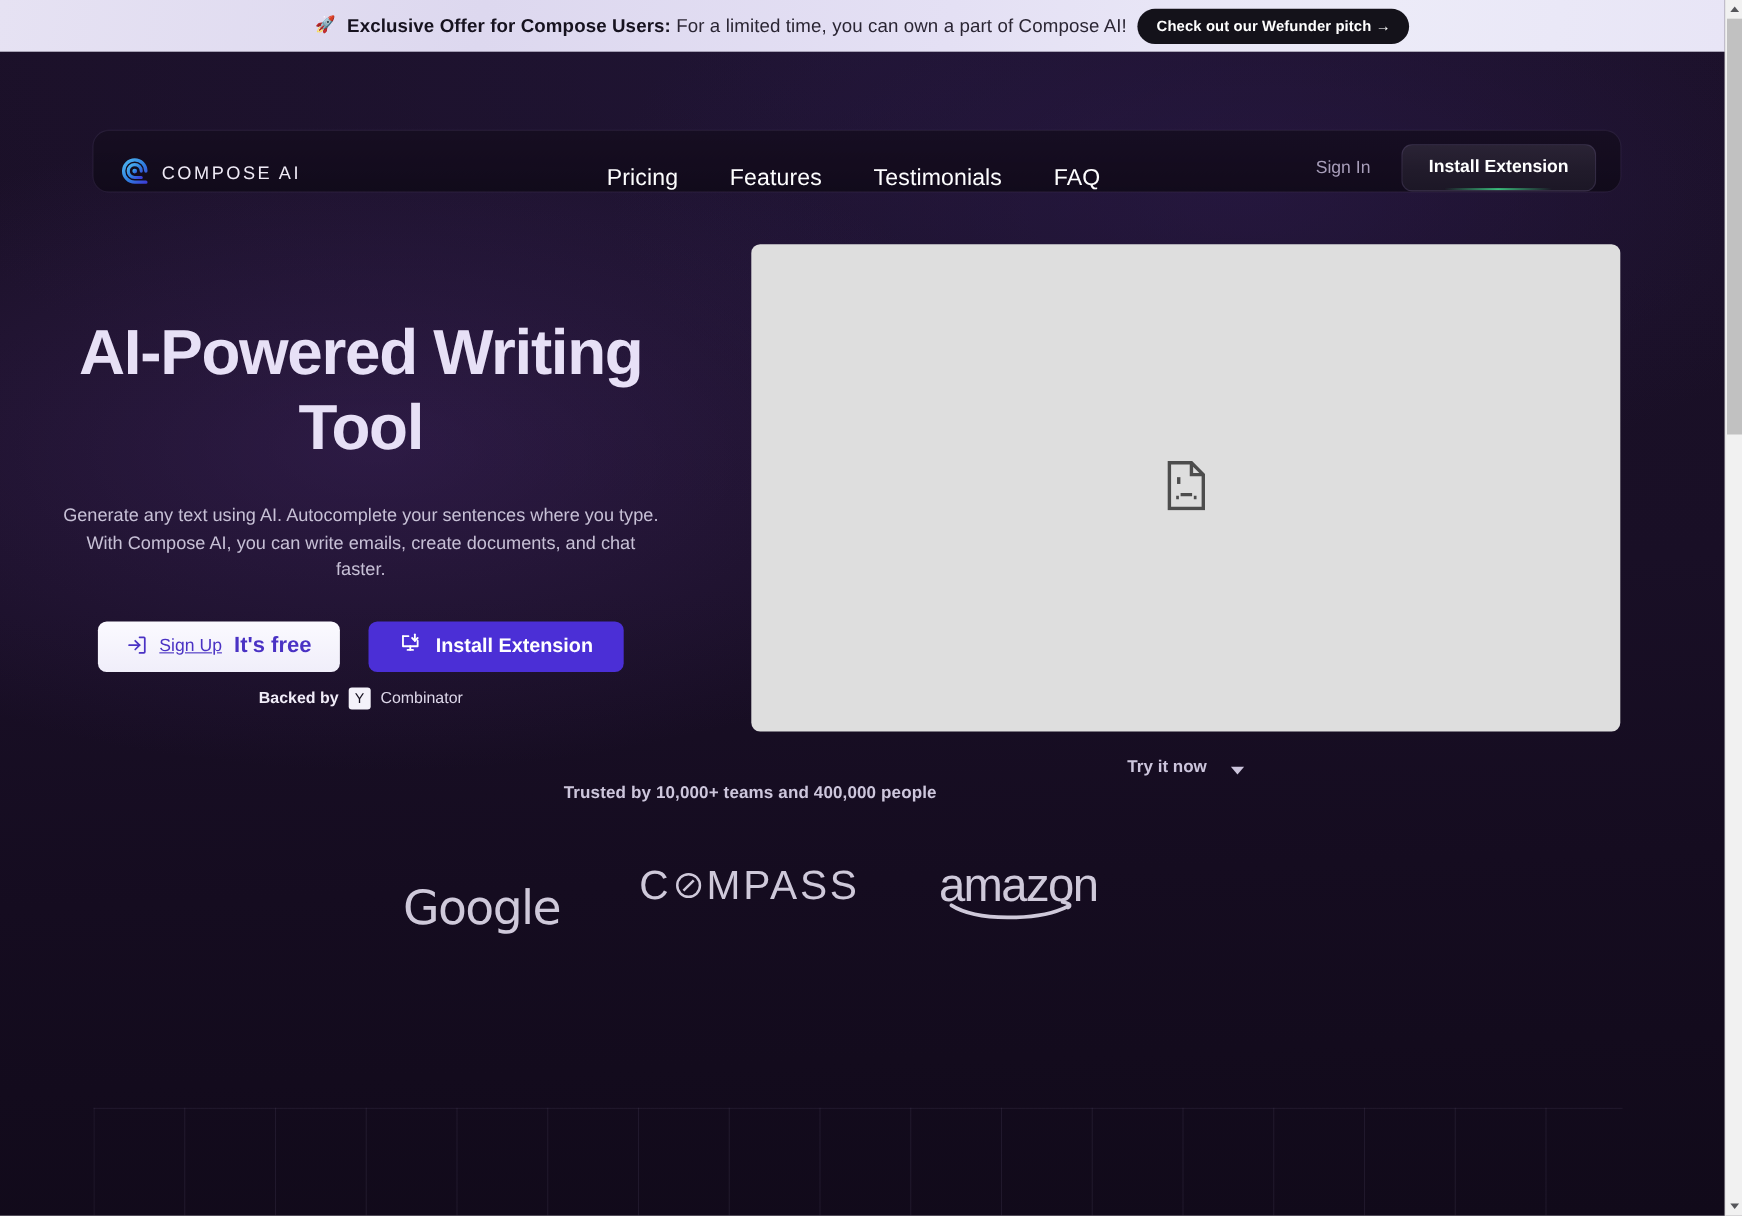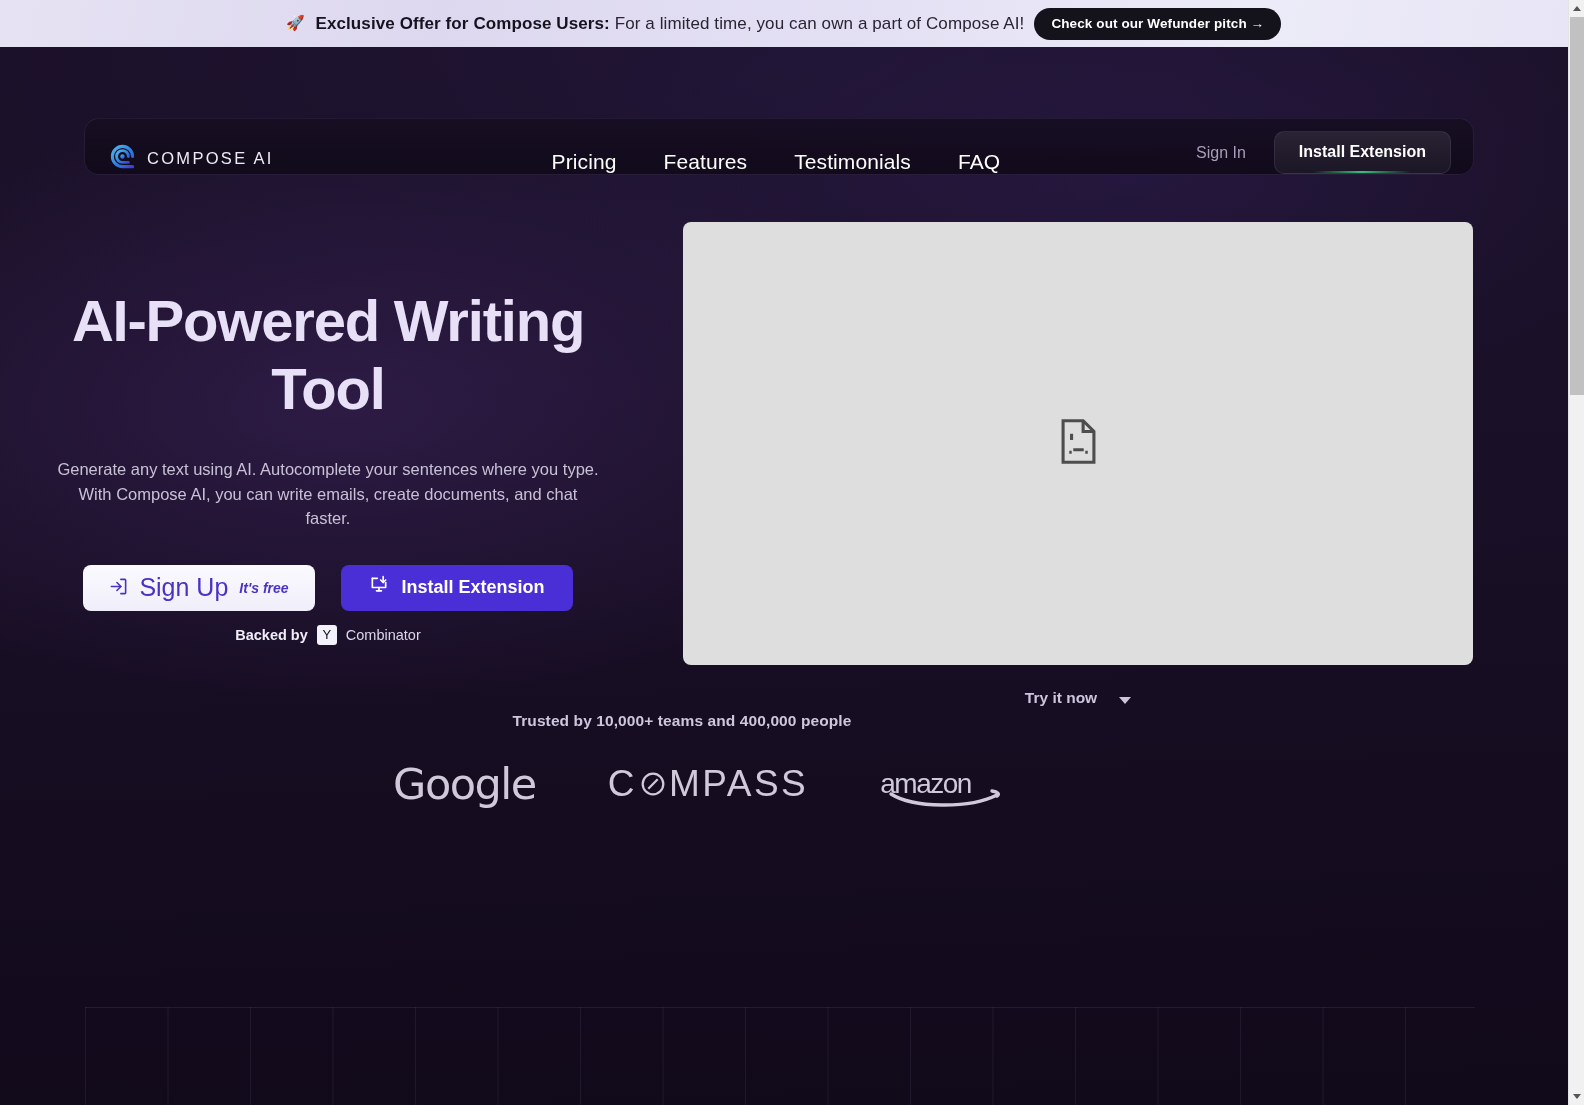--- a/index.html
+++ b/index.html
@@ -124,22 +124,22 @@
     margin-top:34px;
     display:flex; align-items:center; justify-content:center; gap:26px;
   }
   #signup-btn {
     display:flex; align-items:center; gap:11px;
     background:linear-gradient(180deg,#fbfaff 0%,#f0eefa 100%);
     border:none; border-radius:8px;
     padding:0 26px; height:46px; cursor:pointer;
     font-family:"Liberation Sans", sans-serif;
   }
-  #signup-btn .label { color:#4a32c4; font-size:25px; font-weight:400; }
-  #signup-btn .sublabel { color:#4a32c4; font-size:14px; font-weight:700;font-style:italic; }
+  #signup-btn .label { color:#4a32c4; font-size:16px; font-weight:400;text-decoration:underline; }
+  #signup-btn .sublabel { color:#4a32c4; font-size:20px; font-weight:700; }
   #install-btn {
     display:flex; align-items:center; gap:13px;
     background:#4b2fd6; border:none; border-radius:8px;
     padding:0 28px; height:46px; cursor:pointer;
     color:#fff; font-size:18px; font-weight:700;
     font-family:"Liberation Sans", sans-serif;
   }
   #backed-by {
     margin-top:14px;
     display:flex; align-items:center; justify-content:center; gap:9px;
@@ -172,28 +172,28 @@
   }
 
   
   #trusted { position:absolute; left:0; top:665px; width:1364px; text-align:center; }
   #trusted-label { font-size:15.5px; font-weight:700; color:#cdc6dc; letter-spacing:.1px; }
   #logos {
     margin-top:29px; display:flex; align-items:center; justify-content:center; gap:72px;
   }
   .logo-google {
     font-family:"DejaVu Sans", sans-serif;
-    font-size:43px; color:#cfc9da; letter-spacing:-1.5px; font-weight:400;
+    font-size:43px; color:#cfc9da; letter-spacing:-1.5px; font-weight:400;margin-top:42px;
   }
   .logo-compass {
     font-size:37px; color:#cfc9da; letter-spacing:2.5px; font-weight:400;
     display:flex; align-items:center;
   }
   .logo-amazon {
-    position:relative; font-size:28px; color:#cfc9da;
+    position:relative; font-size:43px; color:#cfc9da;
     letter-spacing:-1.5px; font-weight:400; line-height:1;
   }
   .amazon-smile { position:absolute; left:8px; bottom:-10px; }
 
   
   #scrollbar {
     position:absolute; right:0; top:0; width:16px; height:1105px;
     background:#f1f1f1; border-left:1px solid #e4e4e4;
   }
   .sb-arrow {

